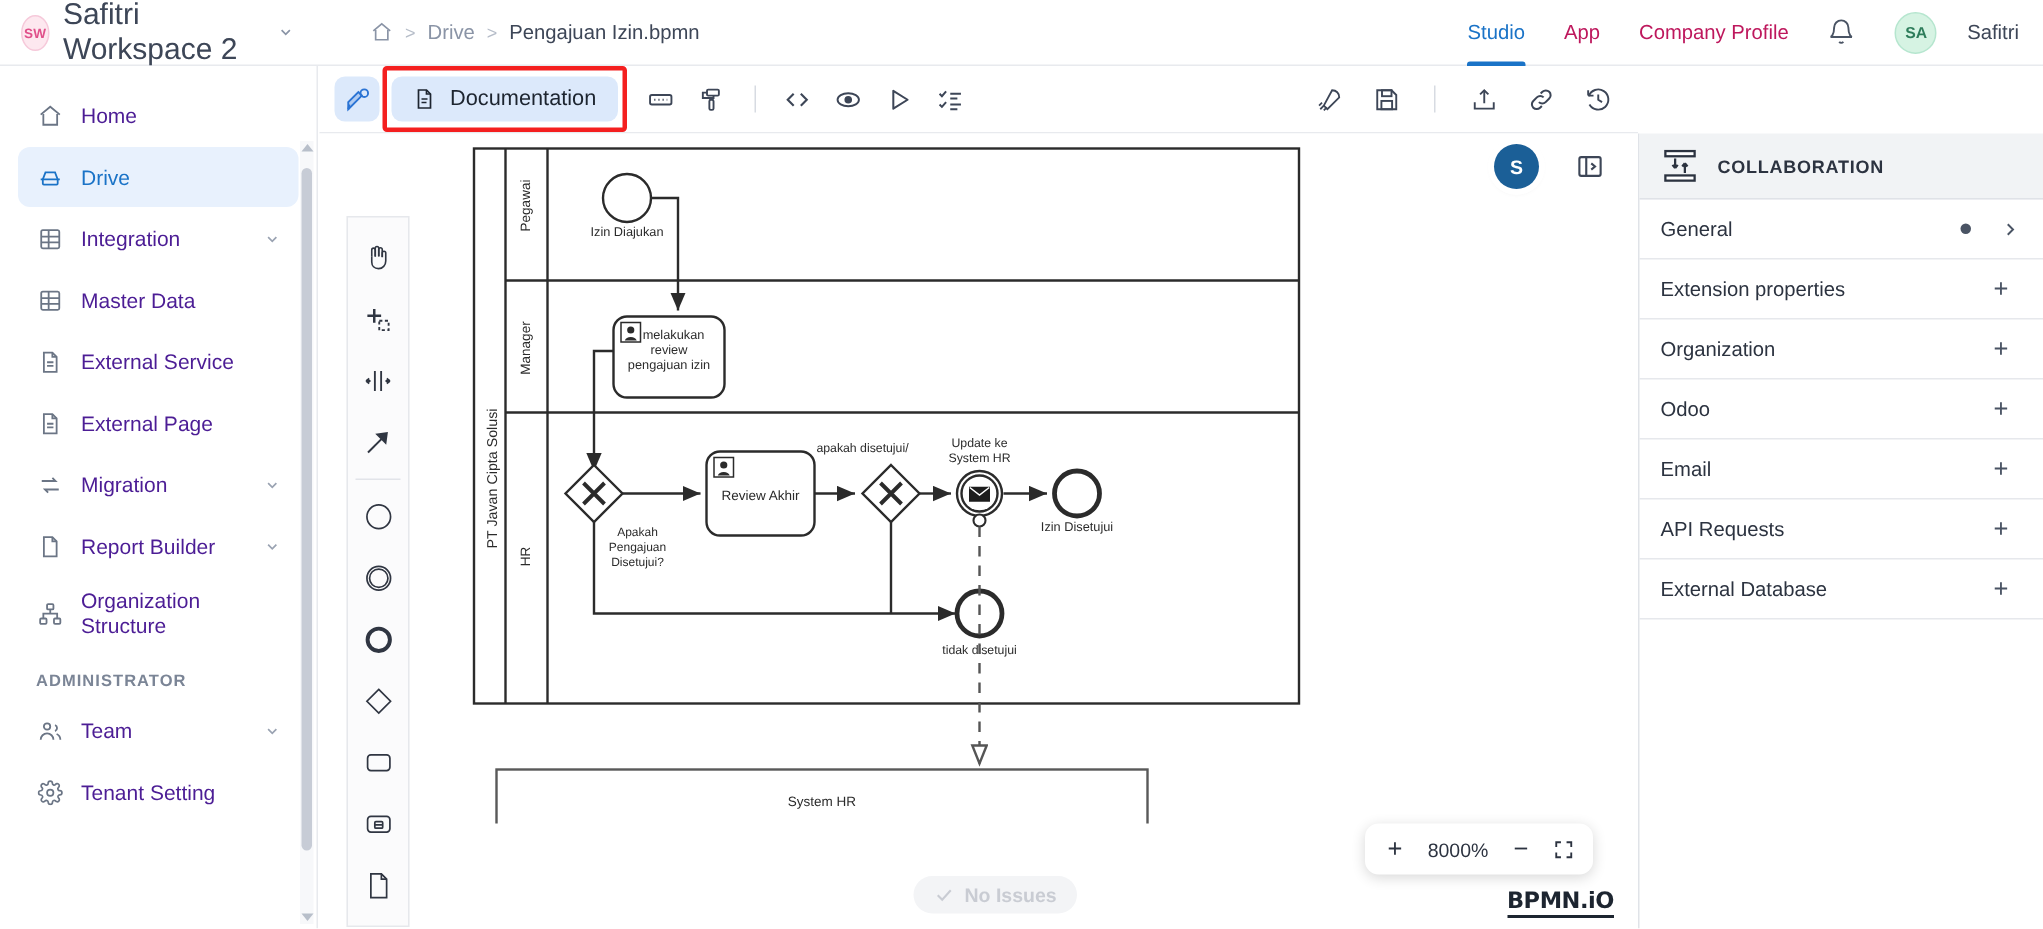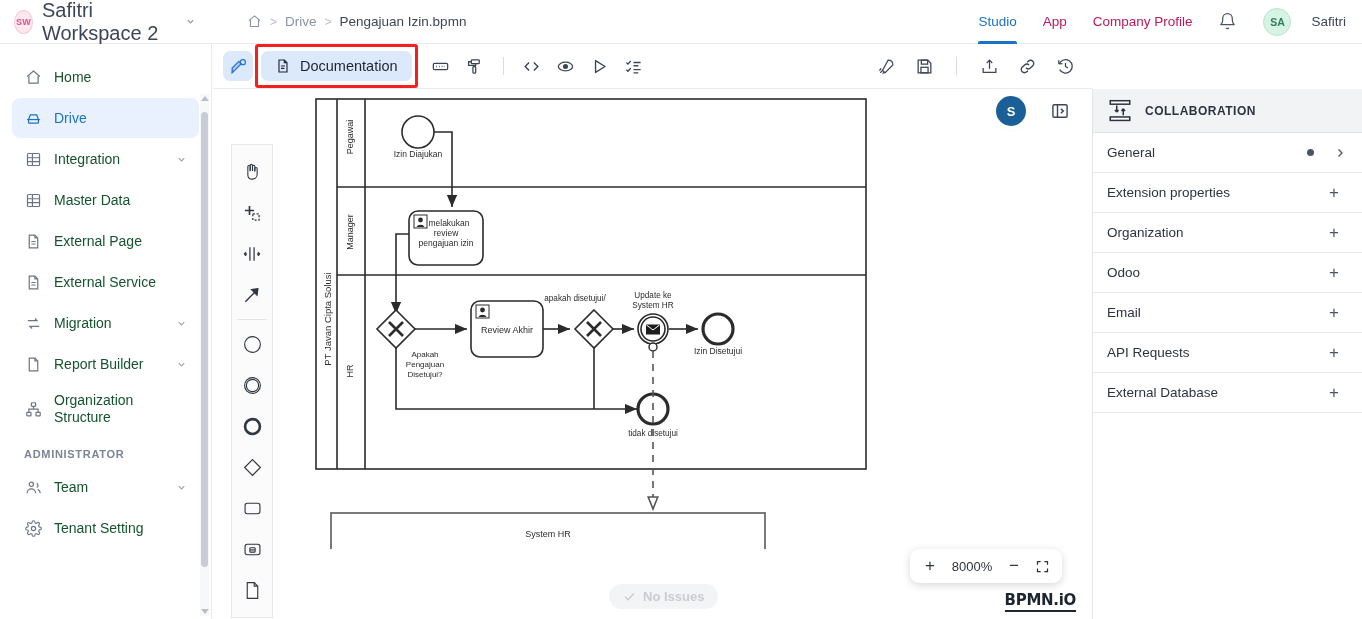--- a/index.html
+++ b/index.html
@@ -66,21 +66,21 @@
 
   
   .sidebar {
     position: absolute; top: 44px; left: 0; width: 212px; height: 575px;
     background: #fff; border-right: 1px solid #e8eaee;
     padding-top: 12px; overflow: hidden;
   }
   .side-item {
     display: flex; align-items: center; gap: 12px;
     height: 40px; margin: 1px 12px; padding: 0 12px;
-    border-radius: 8px; font-size: 14px; color: #14532d;
+    border-radius: 8px; font-size: 14px; color: #4c1d95;
     cursor: pointer;
   }
   .side-item.tall { height: 48px; }
   .side-item .ic { width: 18px; height: 18px; display:flex; align-items:center; justify-content:center; color:#6b7585; flex:none;}
   .side-item.active { background: #e8f1fd; color: #1a73c7; }
   .side-item.active .ic { color: #1a73c7; }
   .side-item .lbl { flex: 1; line-height: 1.2; }
   .side-item .caret { color: #9aa3b2; font-size: 10px; }
   .side-section {
     font-size: 11px; font-weight: bold; color: #7b8596;
@@ -301,32 +301,32 @@
     </div>
 
     <div class="side-item">
       <span class="ic">
         <svg width="17" height="17" viewBox="0 0 24 24" fill="none" stroke="currentColor" stroke-width="1.7">
             <path d="M6 3h8l4 4v14H6z"></path>
             <path d="M14 3v4h4"></path>
             <path d="M9 12h6M9 15.5h6"></path>
           </svg>
       </span>
-      <span class="lbl">External Page</span>
+      <span class="lbl">External Service</span>
     </div>
 
     <div class="side-item">
       <span class="ic">
         <svg width="17" height="17" viewBox="0 0 24 24" fill="none" stroke="currentColor" stroke-width="1.7">
             <path d="M6 3h8l4 4v14H6z"></path>
             <path d="M14 3v4h4"></path>
             <path d="M9 12h6M9 15.5h6"></path>
           </svg>
       </span>
-      <span class="lbl">External Service</span>
+      <span class="lbl">External Page</span>
     </div>
 
     <div class="side-item">
       <span class="ic">
         <svg width="17" height="17" viewBox="0 0 24 24" fill="none" stroke="currentColor" stroke-width="1.7">
             <path d="M4 8h13l-3-3"></path>
             <path d="M20 16H7l3 3"></path>
           </svg>
       </span>
       <span class="lbl">Migration</span>

